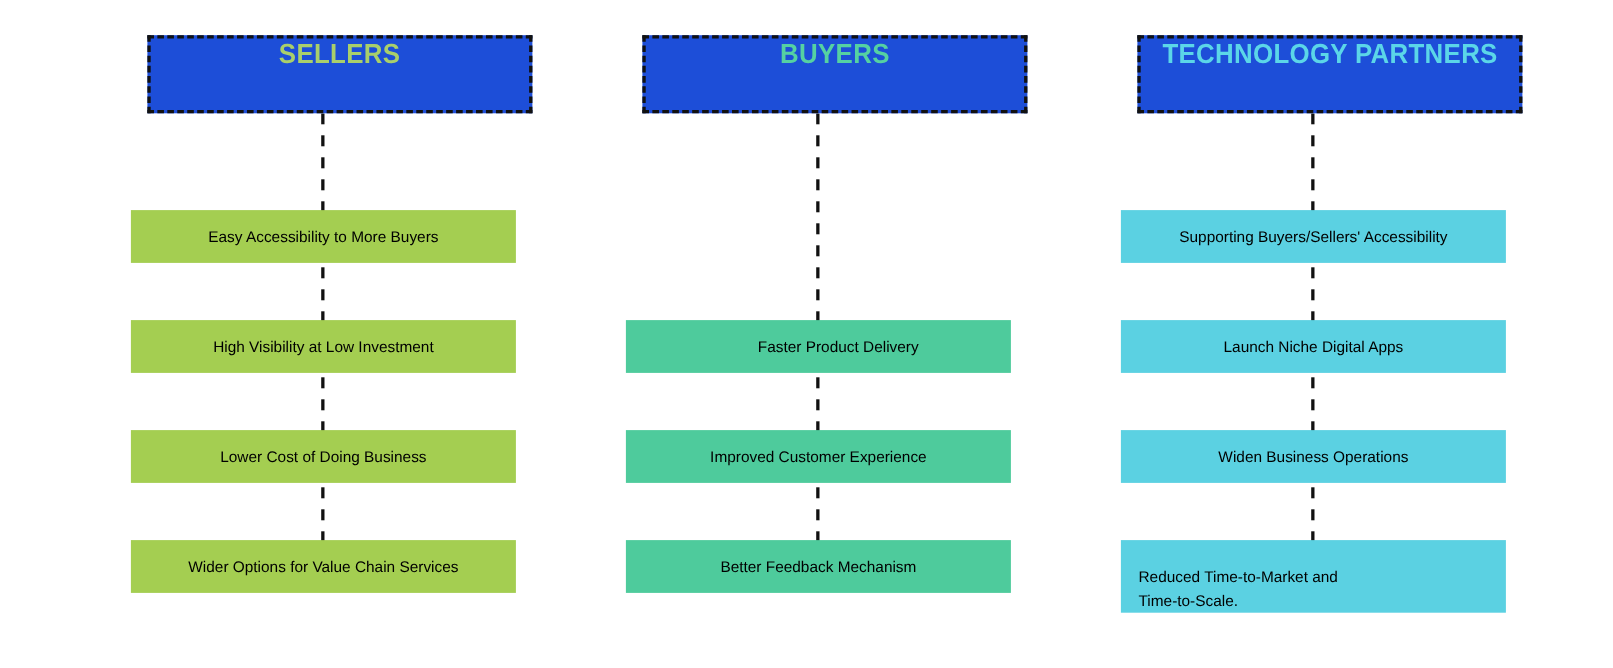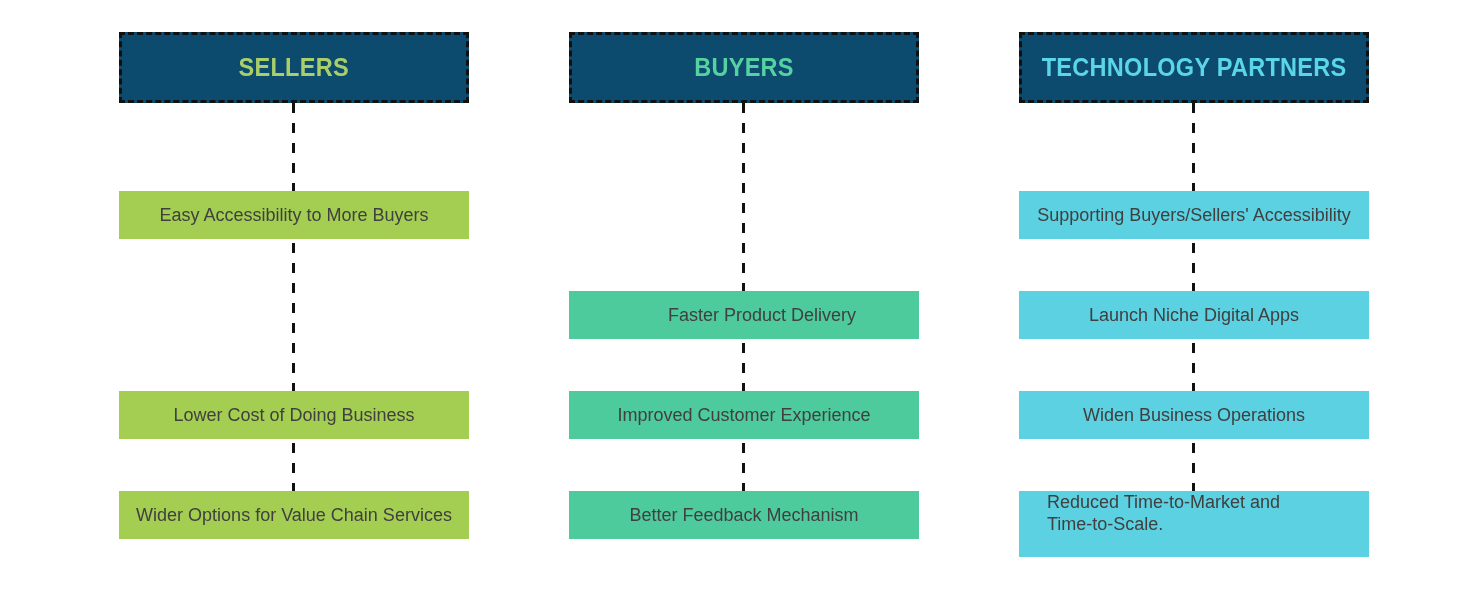--- a/index.html
+++ b/index.html
@@ -38,29 +38,29 @@
     width: 3px;
     height: 420px;
     background-image: linear-gradient(to bottom, #111111 0px, #111111 10px, rgba(255,255,255,0) 10px, rgba(255,255,255,0) 20px);
     background-size: 3px 20px;
     background-repeat: repeat-y;
     z-index: 1;
   }
 
   .header-box {
     position: absolute;
-    left: 0;
+    left: 15px;
     top: 32px;
     width: 350px;
     height: 71px;
     box-sizing: border-box;
     border: 3px dashed #111111;
-    background: #0c4a6e;
+    background: #1d4ed8;
     display: flex;
-    align-items: center;
+    align-items: flex-start;
     justify-content: center;
     z-index: 3;
   }
   .header-title {
     font-size: 25px;
     font-weight: bold;
     letter-spacing: 0.3px;
     text-align: center;
     white-space: nowrap;
     font-stretch: condensed;
@@ -74,27 +74,27 @@
     height: 48px;
     box-sizing: border-box;
     display: flex;
     align-items: center;
     justify-content: center;
     padding: 0 12px;
     z-index: 2;
   }
   .item-box.tall {
     height: 66px;
-    align-items: flex-start;
+    align-items: flex-end;
     justify-content: flex-start;
-    padding: 0 28px;
+    padding: 0 16px;
   }
   .item-label {
-    color: #404040;
-    font-size: 18px;
+    color: #000000;
+    font-size: 14px;
     line-height: 22px;
     text-align: center;
     white-space: pre-line;
   }
   .item-box.tall .item-label {
     text-align: left;
   }
 
   .r0 { top: 191px; }
   .r1 { top: 291px; }
@@ -108,20 +108,23 @@
 
   <div class="column col-0">
     <div class="connector"></div>
 
     <div class="header-box">
       <span class="header-title" style="color:#A9CF6B;">SELLERS</span>
     </div>
 
     <div class="item-box r0" style="background:#A4CE51;">
       <span class="item-label">Easy Accessibility to More Buyers</span>
+    </div>
+    <div class="item-box r1" style="background:#A4CE51;">
+      <span class="item-label">High Visibility at Low Investment</span>
     </div>
     <div class="item-box r2" style="background:#A4CE51;">
       <span class="item-label">Lower Cost of Doing Business</span>
     </div>
     <div class="item-box r3" style="background:#A4CE51;">
       <span class="item-label">Wider Options for Value Chain Services</span>
     </div>
   </div>
 
   <div class="column col-1">

